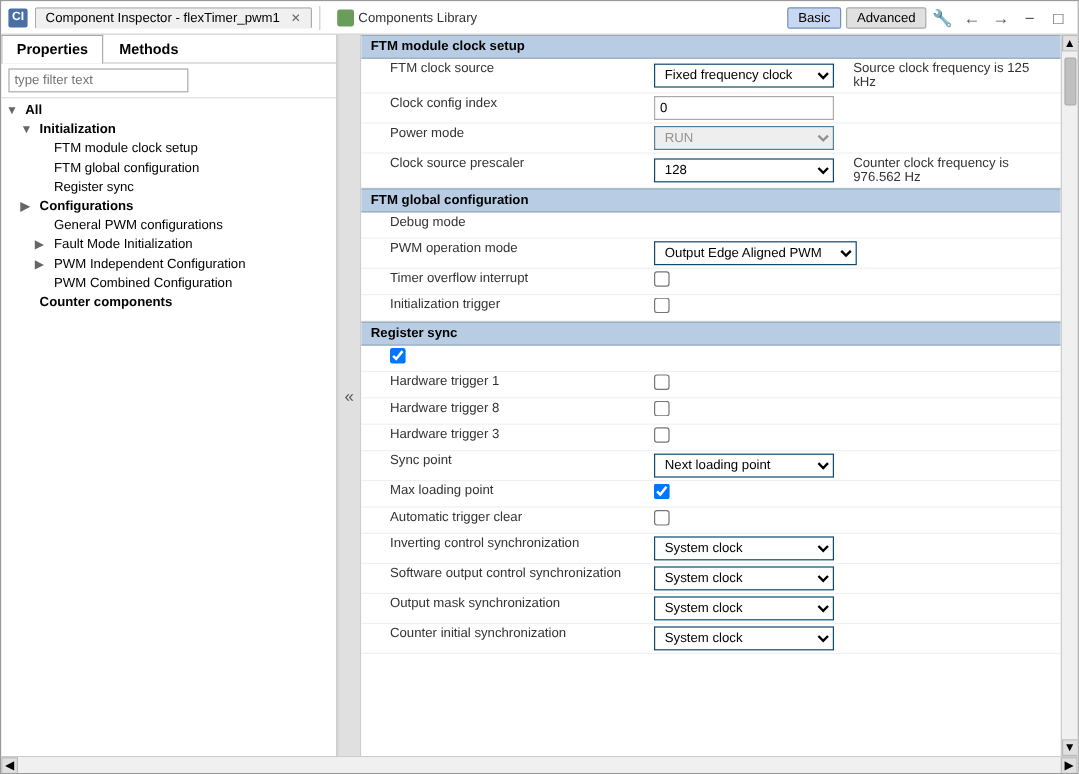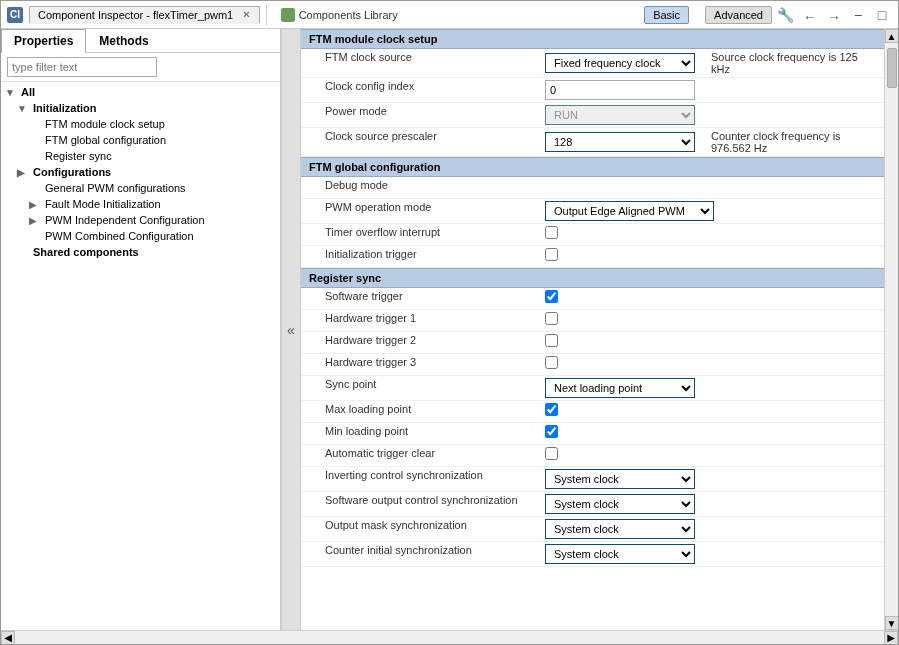--- a/index.html
+++ b/index.html
@@ -10,21 +10,21 @@
     .title-bar { display: flex; align-items: center; background: #fff; border-bottom: 1px solid #ccc; padding: 3px 6px; height: 28px; }
     .title-bar-left { display: flex; align-items: center; gap: 6px; flex: 1; }
     .title-icon { width: 16px; height: 16px; background: #4a6fa5; border-radius: 2px; display: flex; align-items: center; justify-content: center; color: white; font-size: 10px; font-weight: bold; text-align: right; }
     .title-tab { display: flex; align-items: center; gap: 9px; padding: 2px 8px; border: 1px solid #aaa; background: #e8e8e8; border-radius: 2px; font-size: 11px; cursor: pointer; }
     .title-tab.active { background: #f0f0f0; border-bottom-color: #f0f0f0; }
     .title-tab-close { font-size: 10px; color: #666; cursor: pointer; }
     .title-tab-separator { width: 1px; height: 20px; background: #ccc; }
     .title-lib { display: flex; align-items: center; gap: 4px; padding: 2px 8px; font-size: 11px; color: #333; }
     .title-lib-icon { width: 14px; height: 14px; background: #6a9c5a; border-radius: 2px; }
     .title-bar-right { display: flex; align-items: center; gap: 4px; }
-    .toolbar-btn { padding: 2px 8px; font-size: 11px; border: 1px solid #aaa; background: #e0e0e0; cursor: pointer; border-radius: 2px; margin-left: 12px; }
+    .toolbar-btn { padding: 2px 8px; font-size: 11px; border: 1px solid #aaa; background: #e0e0e0; cursor: pointer; border-radius: 2px; }
     .toolbar-btn.active { background: #c8d8f0; border-color: #7090c0; }
     .toolbar-icon { width: 20px; height: 20px; display: flex; align-items: center; justify-content: center; cursor: pointer; color: #555; font-size: 14px; }
 
     .main { display: flex; flex: 1; overflow: hidden; }
 
     .sidebar { width: 280px; border-right: 1px solid #ccc; background: #fff; display: flex; flex-direction: column; }
     .sidebar-tabs { display: flex; border-bottom: 1px solid #ccc; font-weight: bold; }
     .sidebar-tab { padding: 4px 12px; font-size: 12px; cursor: pointer; border: 1px solid transparent; border-bottom: none; }
     .sidebar-tab.active { background: #fff; border-color: #aaa; border-bottom-color: #fff; margin-bottom: -1px; z-index: 1; }
     .search-box { padding: 4px 6px; border-bottom: 1px solid #ddd; }
@@ -140,21 +140,21 @@
           <span class="expander">▶</span>
           <span>PWM Independent Configuration</span>
         </div>
         <div class="tree-item level-2">
           <span class="expander">&nbsp;</span>
           <span>PWM Combined Configuration</span>
         </div>
 
         <div class="tree-item level-1">
           <span class="expander">&nbsp;</span>
-          <span>Shared components</span>
+          <span>Counter components</span>
         </div>
       </div>
     </div>
 
     <div class="content-area">
       <div class="collapse-btn">«</div>
       <div class="content-panel">
 
         <div class="section-header">FTM module clock setup</div>
 
@@ -225,35 +225,34 @@
         <div class="form-row">
           <span class="form-label">Initialization trigger</span>
           <div class="form-control">
             <input type="checkbox" style="">
           </div>
         </div>
 
         <div class="section-header">Register sync</div>
 
         <div class="form-row">
-          <span class="form-label">Software trigger</span>
           <div class="form-control">
             <input type="checkbox" checked="" style="">
           </div>
         </div>
 
         <div class="form-row">
           <span class="form-label">Hardware trigger 1</span>
           <div class="form-control">
             <input type="checkbox" style="">
           </div>
         </div>
 
         <div class="form-row">
-          <span class="form-label">Hardware trigger 2</span>
+          <span class="form-label">Hardware trigger 8</span>
           <div class="form-control">
             <input type="checkbox" style="">
           </div>
         </div>
 
         <div class="form-row">
           <span class="form-label">Hardware trigger 3</span>
           <div class="form-control">
             <input type="checkbox" style="">
           </div>
@@ -269,26 +268,20 @@
           </div>
         </div>
 
         <div class="form-row">
           <span class="form-label">Max loading point</span>
           <div class="form-control">
             <input type="checkbox" checked="" style="">
           </div>
         </div>
 
-        <div class="form-row">
-          <span class="form-label">Min loading point</span>
-          <div class="form-control">
-            <input type="checkbox" checked="" style="">
-          </div>
-        </div>
 
         <div class="form-row">
           <span class="form-label">Automatic trigger clear</span>
           <div class="form-control">
             <input type="checkbox" style="">
           </div>
         </div>
 
         <div class="form-row">
           <span class="form-label">Inverting control synchronization</span>

